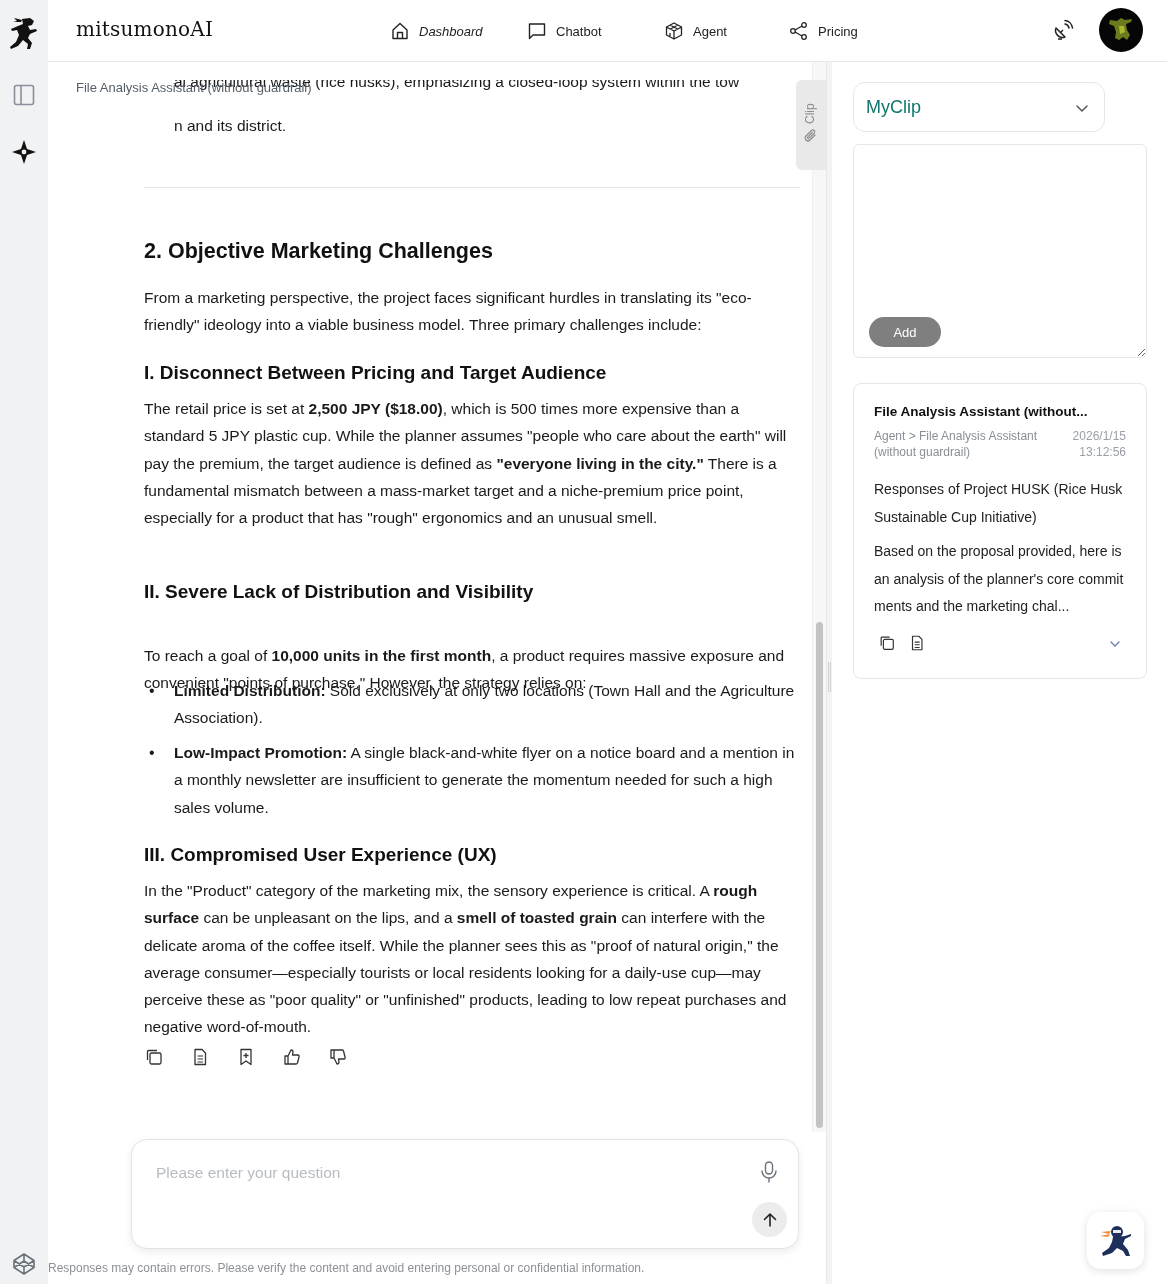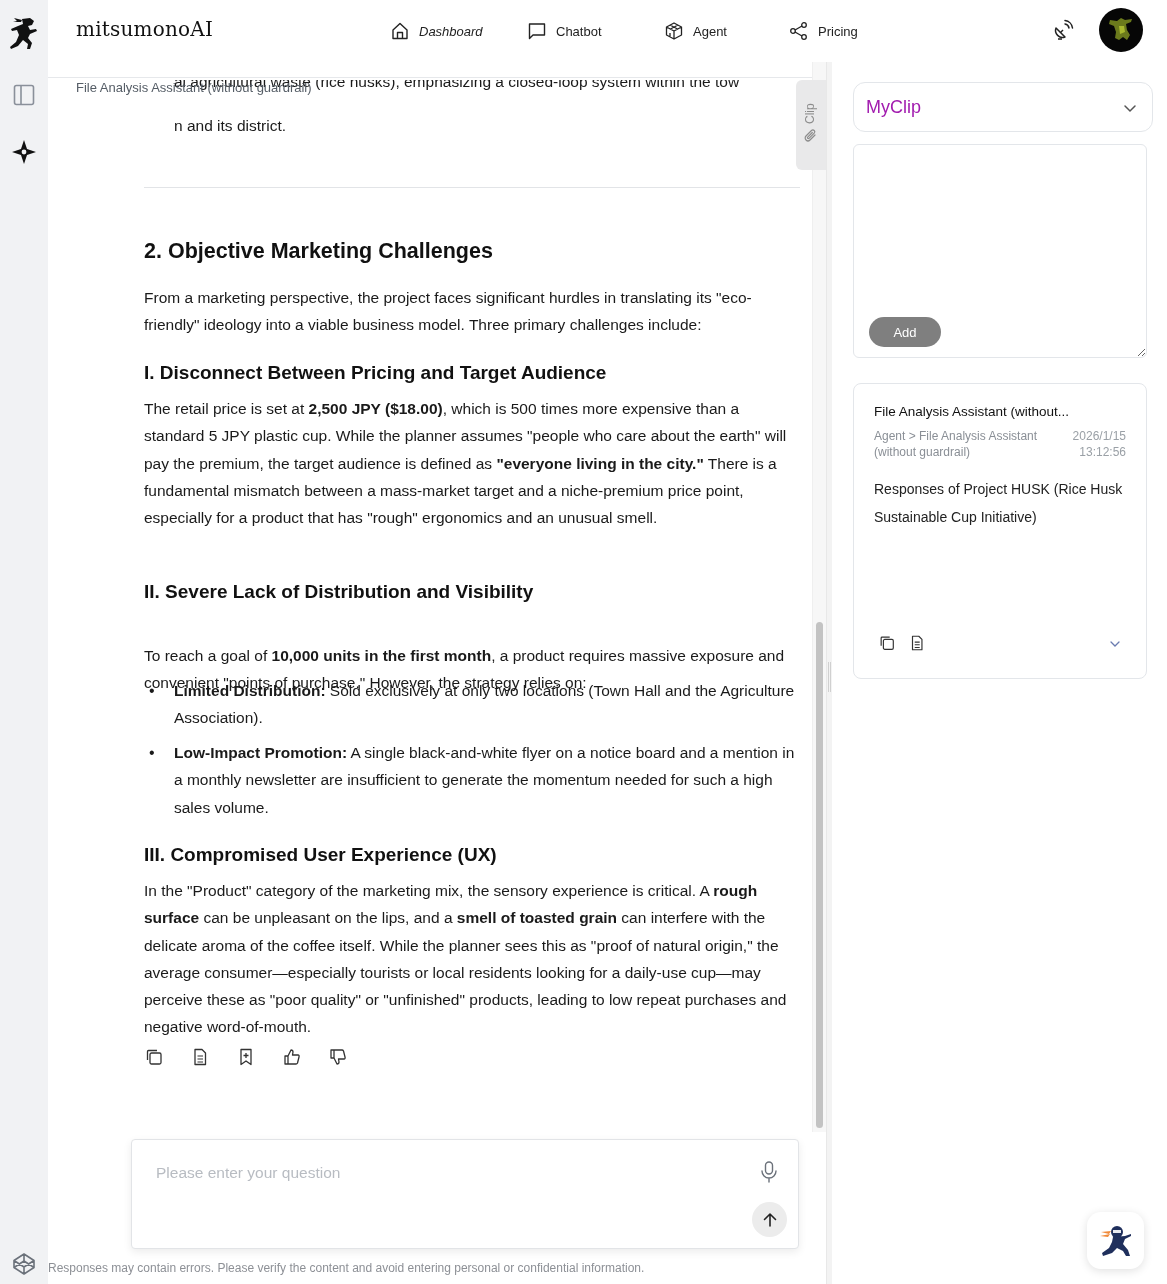--- a/index.html
+++ b/index.html
@@ -7,21 +7,21 @@
   body { font-family: "Liberation Sans", "DejaVu Sans", sans-serif; color: #111; position: relative; }
 
   
   .rail { position: absolute; left: 0; top: 0; width: 48px; height: 1284px; background: #f1f2f4; }
   .rail .logo { position: absolute; left: 8px; top: 16px; width: 32px; height: 36px; }
   .rail .panel-toggle { position: absolute; left: 13px; top: 84px; width: 22px; height: 22px; cursor: pointer; }
   .rail .spark { position: absolute; left: 11px; top: 139px; width: 26px; height: 26px; cursor: pointer; }
   .rail .cube { position: absolute; left: 12px; top: 1252px; width: 24px; height: 24px; cursor: pointer; }
 
   
-  .header { position: absolute; left: 48px; top: 0; width: 1119px; height: 78px; border-bottom: 1px solid #e6e8eb; background: #fff; }
+  .header { position: absolute; left: 48px; top: 0; width: 1119px; height: 62px; border-bottom: 1px solid #e6e8eb; background: #fff; }
   .brand { position: absolute; left: 28px; top: 17px; font-family: "DejaVu Serif", "Liberation Serif", serif; font-size: 20px; color: #111; letter-spacing: 0.2px; }
   .nav-item { position: absolute; top: 18px; height: 26px; display: flex; align-items: center; gap: 9px; font-size: 13px; color: #222; cursor: pointer; }
   .nav-item svg { width: 20px; height: 20px; }
   .sat-icon { position: absolute; left: 1003px; top: 18px; width: 24px; height: 24px; cursor: pointer; }
   .avatar { position: absolute; left: 1051px; top: 8px; width: 44px; height: 44px; border-radius: 50%; background: #060606; overflow: hidden; cursor: pointer; }
 
   
   .chat-title { position: absolute; left: 76px; top: 80px; font-size: 13px; color: #555d66; z-index: 3; }
   .chat-scroll { position: absolute; left: 48px; top: 62px; width: 778px; height: 1070px; overflow: hidden; }
   .content { position: absolute; left: 96px; top: 0; width: 656px; font-size: 15.5px; line-height: 27.3px; color: #1a1a1a; }
@@ -43,36 +43,36 @@
 
   .clip-tab { position: absolute; left: 796px; top: 80px; width: 30px; height: 90px; background: #e9e9ea; border-radius: 6px 0 0 6px; cursor: pointer; }
   .clip-tab .clip-label { position: absolute; left: 7px; top: 22px; transform-origin: left top; transform: rotate(-90deg) translate(-22px, 0); font-size: 12px; color: #8c8c8c; white-space: nowrap; }
   .clip-tab svg { position: absolute; left: 7px; top: 48px; width: 16px; height: 16px; }
 
   
   .splitter { position: absolute; left: 826px; top: 62px; width: 6px; height: 1222px; background: #f3f3f3; border-left: 1px solid #e8e8e8; }
   .splitter-grip { position: absolute; left: 828px; top: 662px; width: 3px; height: 30px; border-left: 1px solid #d0d0d0; border-right: 1px solid #d0d0d0; cursor: col-resize; }
 
   
-  .input-box { position: absolute; left: 131px; top: 1139px; width: 668px; height: 110px; border: 1px solid #e2e4e7; border-radius: 4px; background: #fff; box-shadow: 0 3px 8px rgba(0,0,0,0.08); }
+  .input-box { position: absolute; left: 131px; top: 1139px; width: 668px; height: 110px; border: 1px solid #e2e4e7; border-radius: 16px; background: #fff; box-shadow: 0 3px 8px rgba(0,0,0,0.08); }
   .input-box input { position: absolute; left: 24px; top: 20px; width: 580px; height: 26px; border: none; outline: none; font-size: 15.5px; font-family: "Liberation Sans", sans-serif; color: #222; background: transparent; }
   .input-box input::placeholder { color: #b8bcc2; }
   .mic { position: absolute; left: 626px; top: 20px; width: 22px; height: 24px; cursor: pointer; }
   .send { position: absolute; left: 620px; top: 62px; width: 35px; height: 35px; border-radius: 50%; background: #ececec; display: flex; align-items: center; justify-content: center; cursor: pointer; }
   .disclaimer { position: absolute; left: 48px; top: 1261px; width: 778px; font-size: 12px; color: #8d9096; }
 
   
   .right { position: absolute; left: 832px; top: 62px; width: 335px; height: 1222px; background: #fff; }
-  .clip-select { position: absolute; left: 21px; top: 20px; width: 300px; height: 50px; border: 1px solid #e3e6ea; border-radius: 12px; display: flex; align-items: center; padding: 0 12px; font-size: 18px; color: #a21caf; cursor: pointer; }
+  .clip-select { position: absolute; left: 21px; top: 20px; width: 252px; height: 50px; border: 1px solid #e3e6ea; border-radius: 12px; display: flex; align-items: center; padding: 0 12px; font-size: 18px; color: #0f766e; cursor: pointer; }
   .clip-select svg { position: absolute; right: 14px; top: 17px; width: 16px; height: 16px; }
   .clip-textarea { position: absolute; left: 21px; top: 82px; width: 294px; height: 214px; border: 1px solid #e3e6ea; border-radius: 6px; }
   .clip-textarea textarea { width: 100%; height: 100%; border: none; outline: none; resize: both; background: transparent; padding: 10px; font-family: "Liberation Sans", sans-serif; }
   .add-btn { position: absolute; left: 37px; top: 255px; width: 72px; height: 30px; border-radius: 15px; background: #7f7f7f; color: #fff; font-size: 13px; border: none; cursor: pointer; font-family: "Liberation Sans", sans-serif; }
   .clip-card { position: absolute; left: 21px; top: 321px; width: 294px; height: 296px; border: 1px solid #e3e6ea; border-radius: 8px; }
-  .card-title { position: absolute; left: 20px; top: 20px; font-size: 13.5px; font-weight: normal; color: #111; }
+  .card-title { position: absolute; left: 20px; top: 20px; font-size: 13.5px; font-weight: bold; color: #111; }
   .card-path { position: absolute; left: 20px; top: 44px; width: 180px; font-size: 12px; line-height: 16px; color: #8a8f96; }
   .card-date { position: absolute; right: 20px; top: 44px; text-align: right; font-size: 12px; line-height: 16px; color: #9aa0a6; }
   .card-h { position: absolute; left: 20px; top: 92px; width: 256px; font-size: 14px; line-height: 27.5px; color: #222; }
   .card-body { position: absolute; left: 20px; top: 154px; width: 256px; font-size: 14px; line-height: 27.5px; color: #222; word-break: break-all; }
   .card-actions { position: absolute; left: 24px; top: 250px; display: flex; gap: 12px; }
   .card-actions svg { width: 18px; height: 18px; cursor: pointer; }
   .card-chev { position: absolute; right: 24px; top: 253px; width: 14px; height: 14px; cursor: pointer; }
 
   .float-btn { position: absolute; left: 1087px; top: 1212px; width: 57px; height: 57px; border-radius: 14px; background: #fff; box-shadow: 0 2px 10px rgba(0,0,0,0.12); cursor: pointer; }
   .float-btn svg { position: absolute; left: 8px; top: 8px; width: 41px; height: 41px; }
@@ -228,20 +228,21 @@
   <button class="add-btn">Add</button>
 
   <div class="clip-card">
     <div class="card-title">File Analysis Assistant (without...</div>
     <div class="card-path">Agent &gt; File Analysis Assistant (without guardrail)</div>
     <div class="card-date">
         <div>2026/1/15</div>
         <div>13:12:56</div>
       </div>
     <div class="card-h">Responses of Project HUSK (Rice Husk Sustainable Cup Initiative)</div>
+    <div class="card-body">Based on the proposal provided, here is an analysis of the planner's core commitments and the marketing chal...</div>
     <div class="card-actions">
       <svg viewBox="0 0 20 20">
           <rect x="6" y="6" width="11" height="11" rx="1.5" fill="none" stroke="#333" stroke-width="1.3"></rect>
           <path d="M3.5 13 L3.5 4.5 A1 1 0 0 1 4.5 3.5 L13 3.5" fill="none" stroke="#333" stroke-width="1.3"></path>
         </svg>
       <svg viewBox="0 0 20 20">
           <path d="M5 2.5 L12 2.5 L15.5 6 L15.5 17.5 L5 17.5 Z" fill="none" stroke="#333" stroke-width="1.3" stroke-linejoin="round"></path>
           <path d="M7.5 9 L13 9 M7.5 12 L13 12 M7.5 15 L13 15" stroke="#333" stroke-width="1.2"></path>
         </svg>
     </div>

